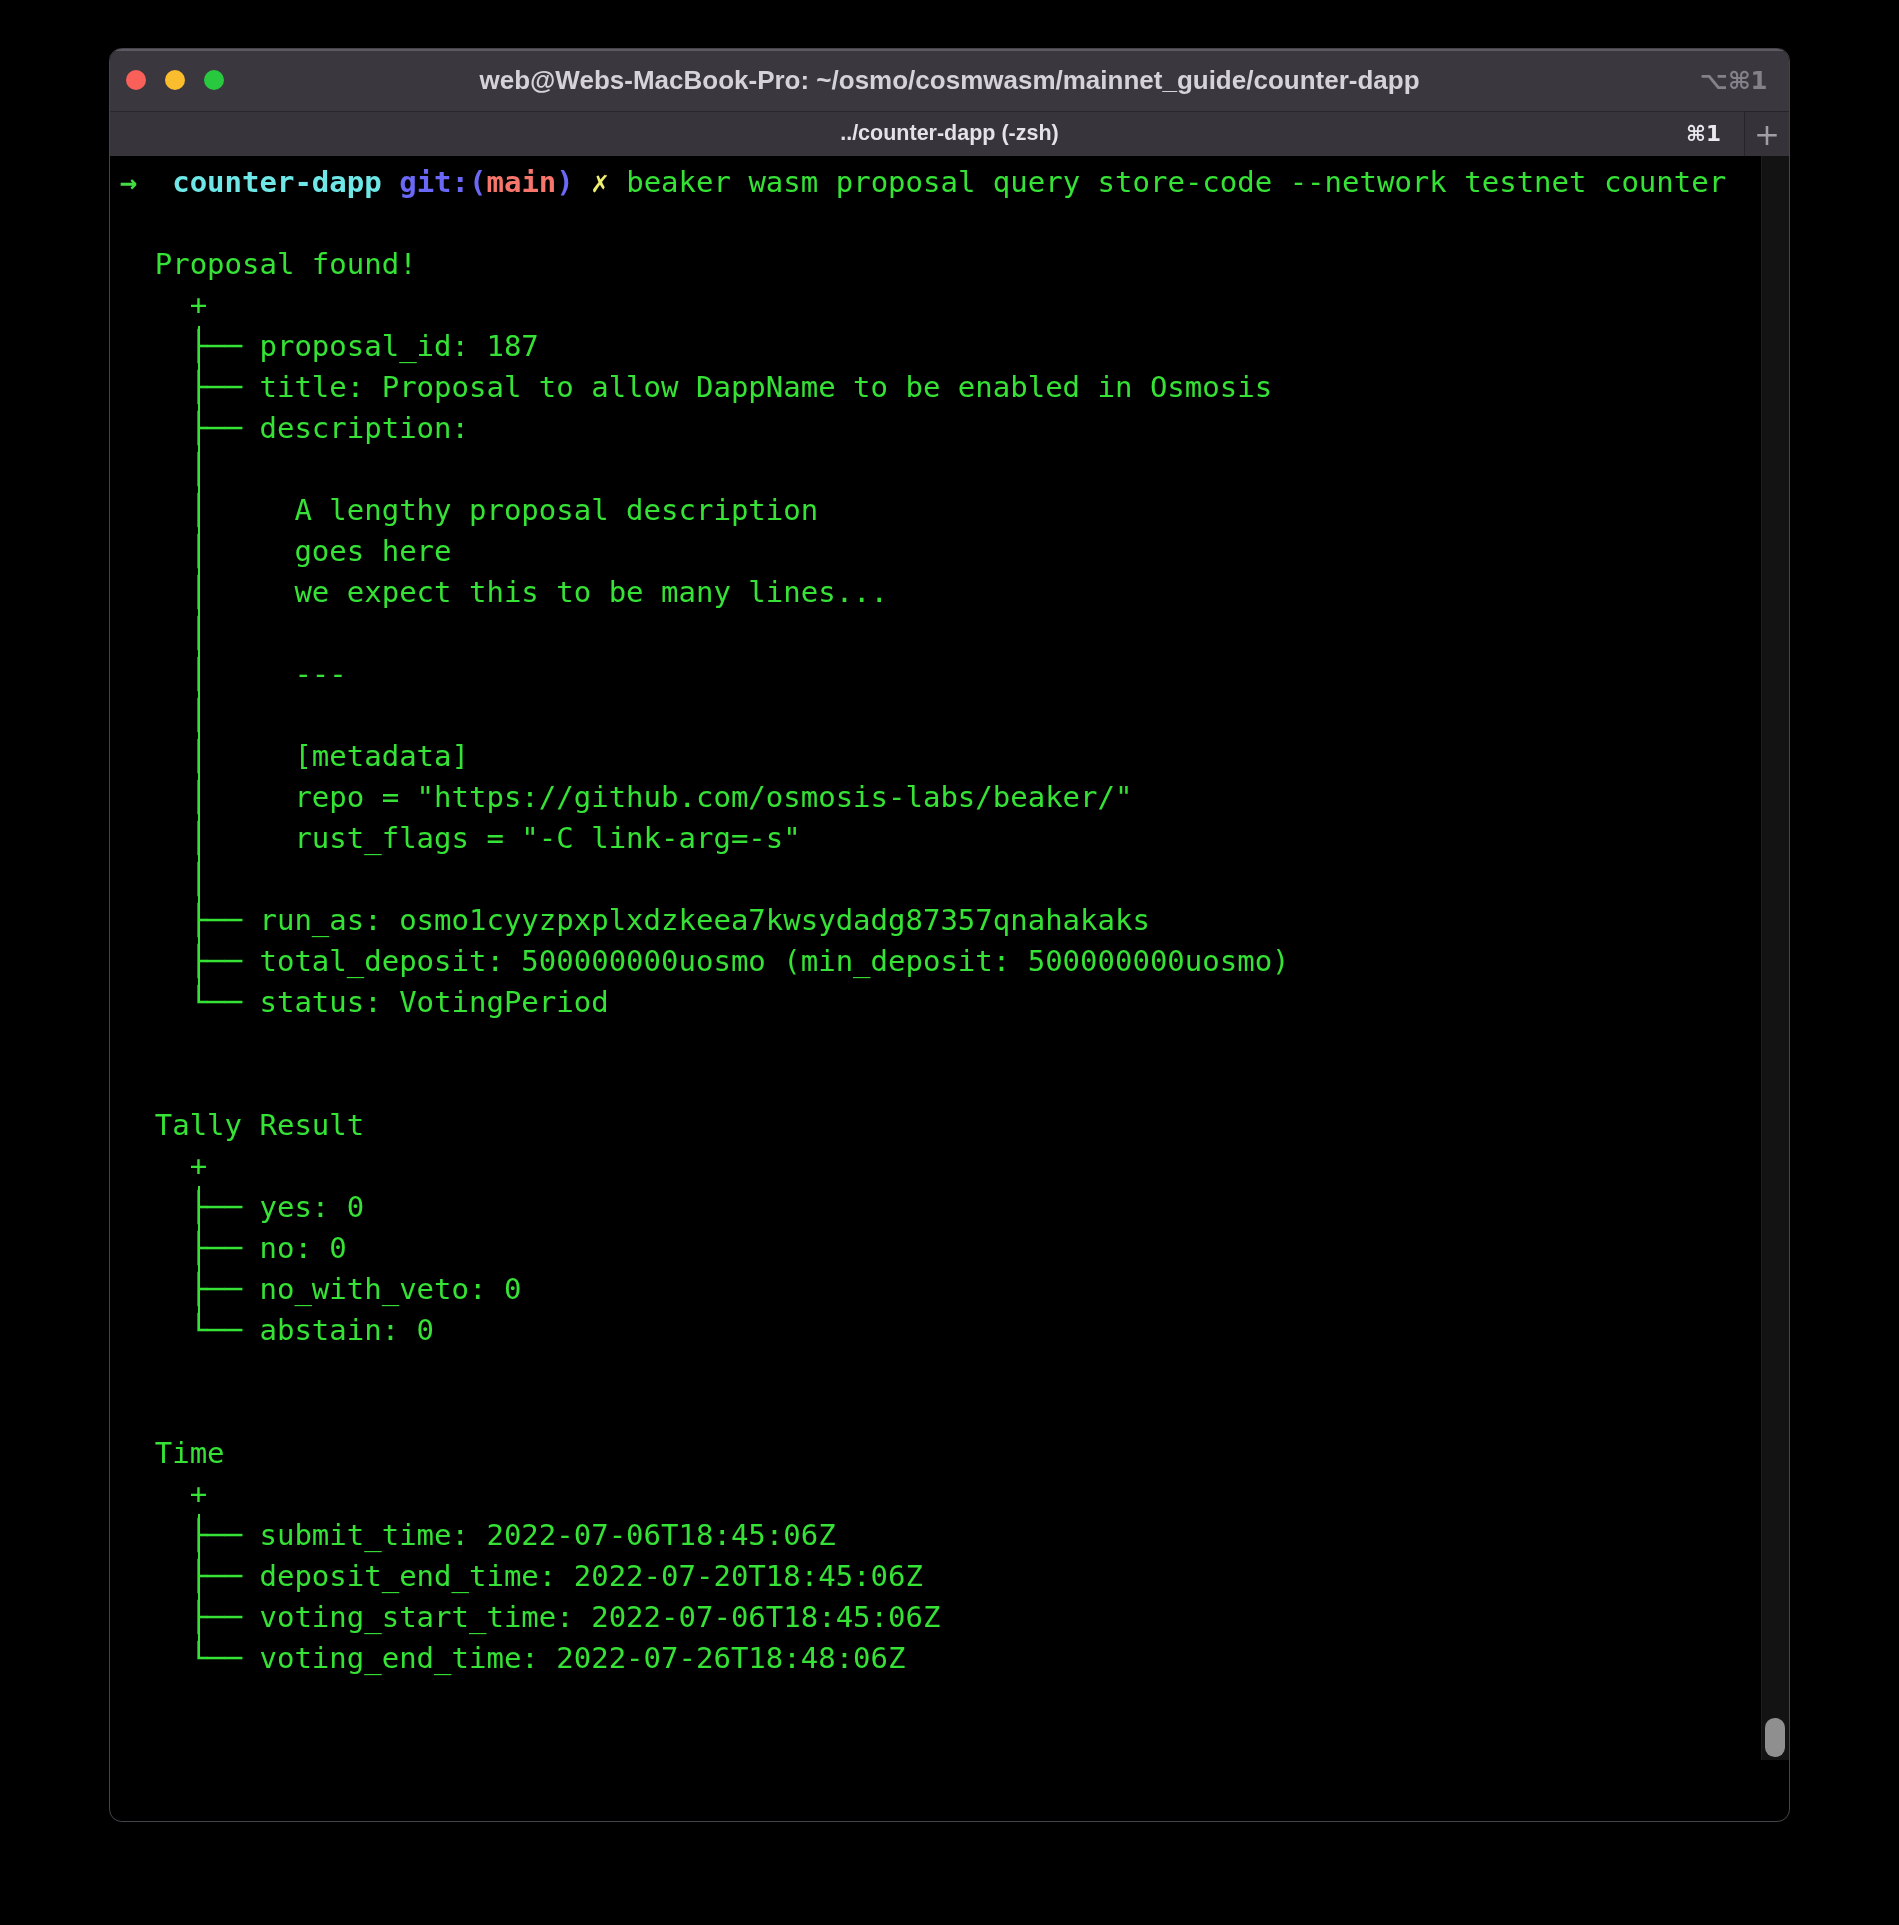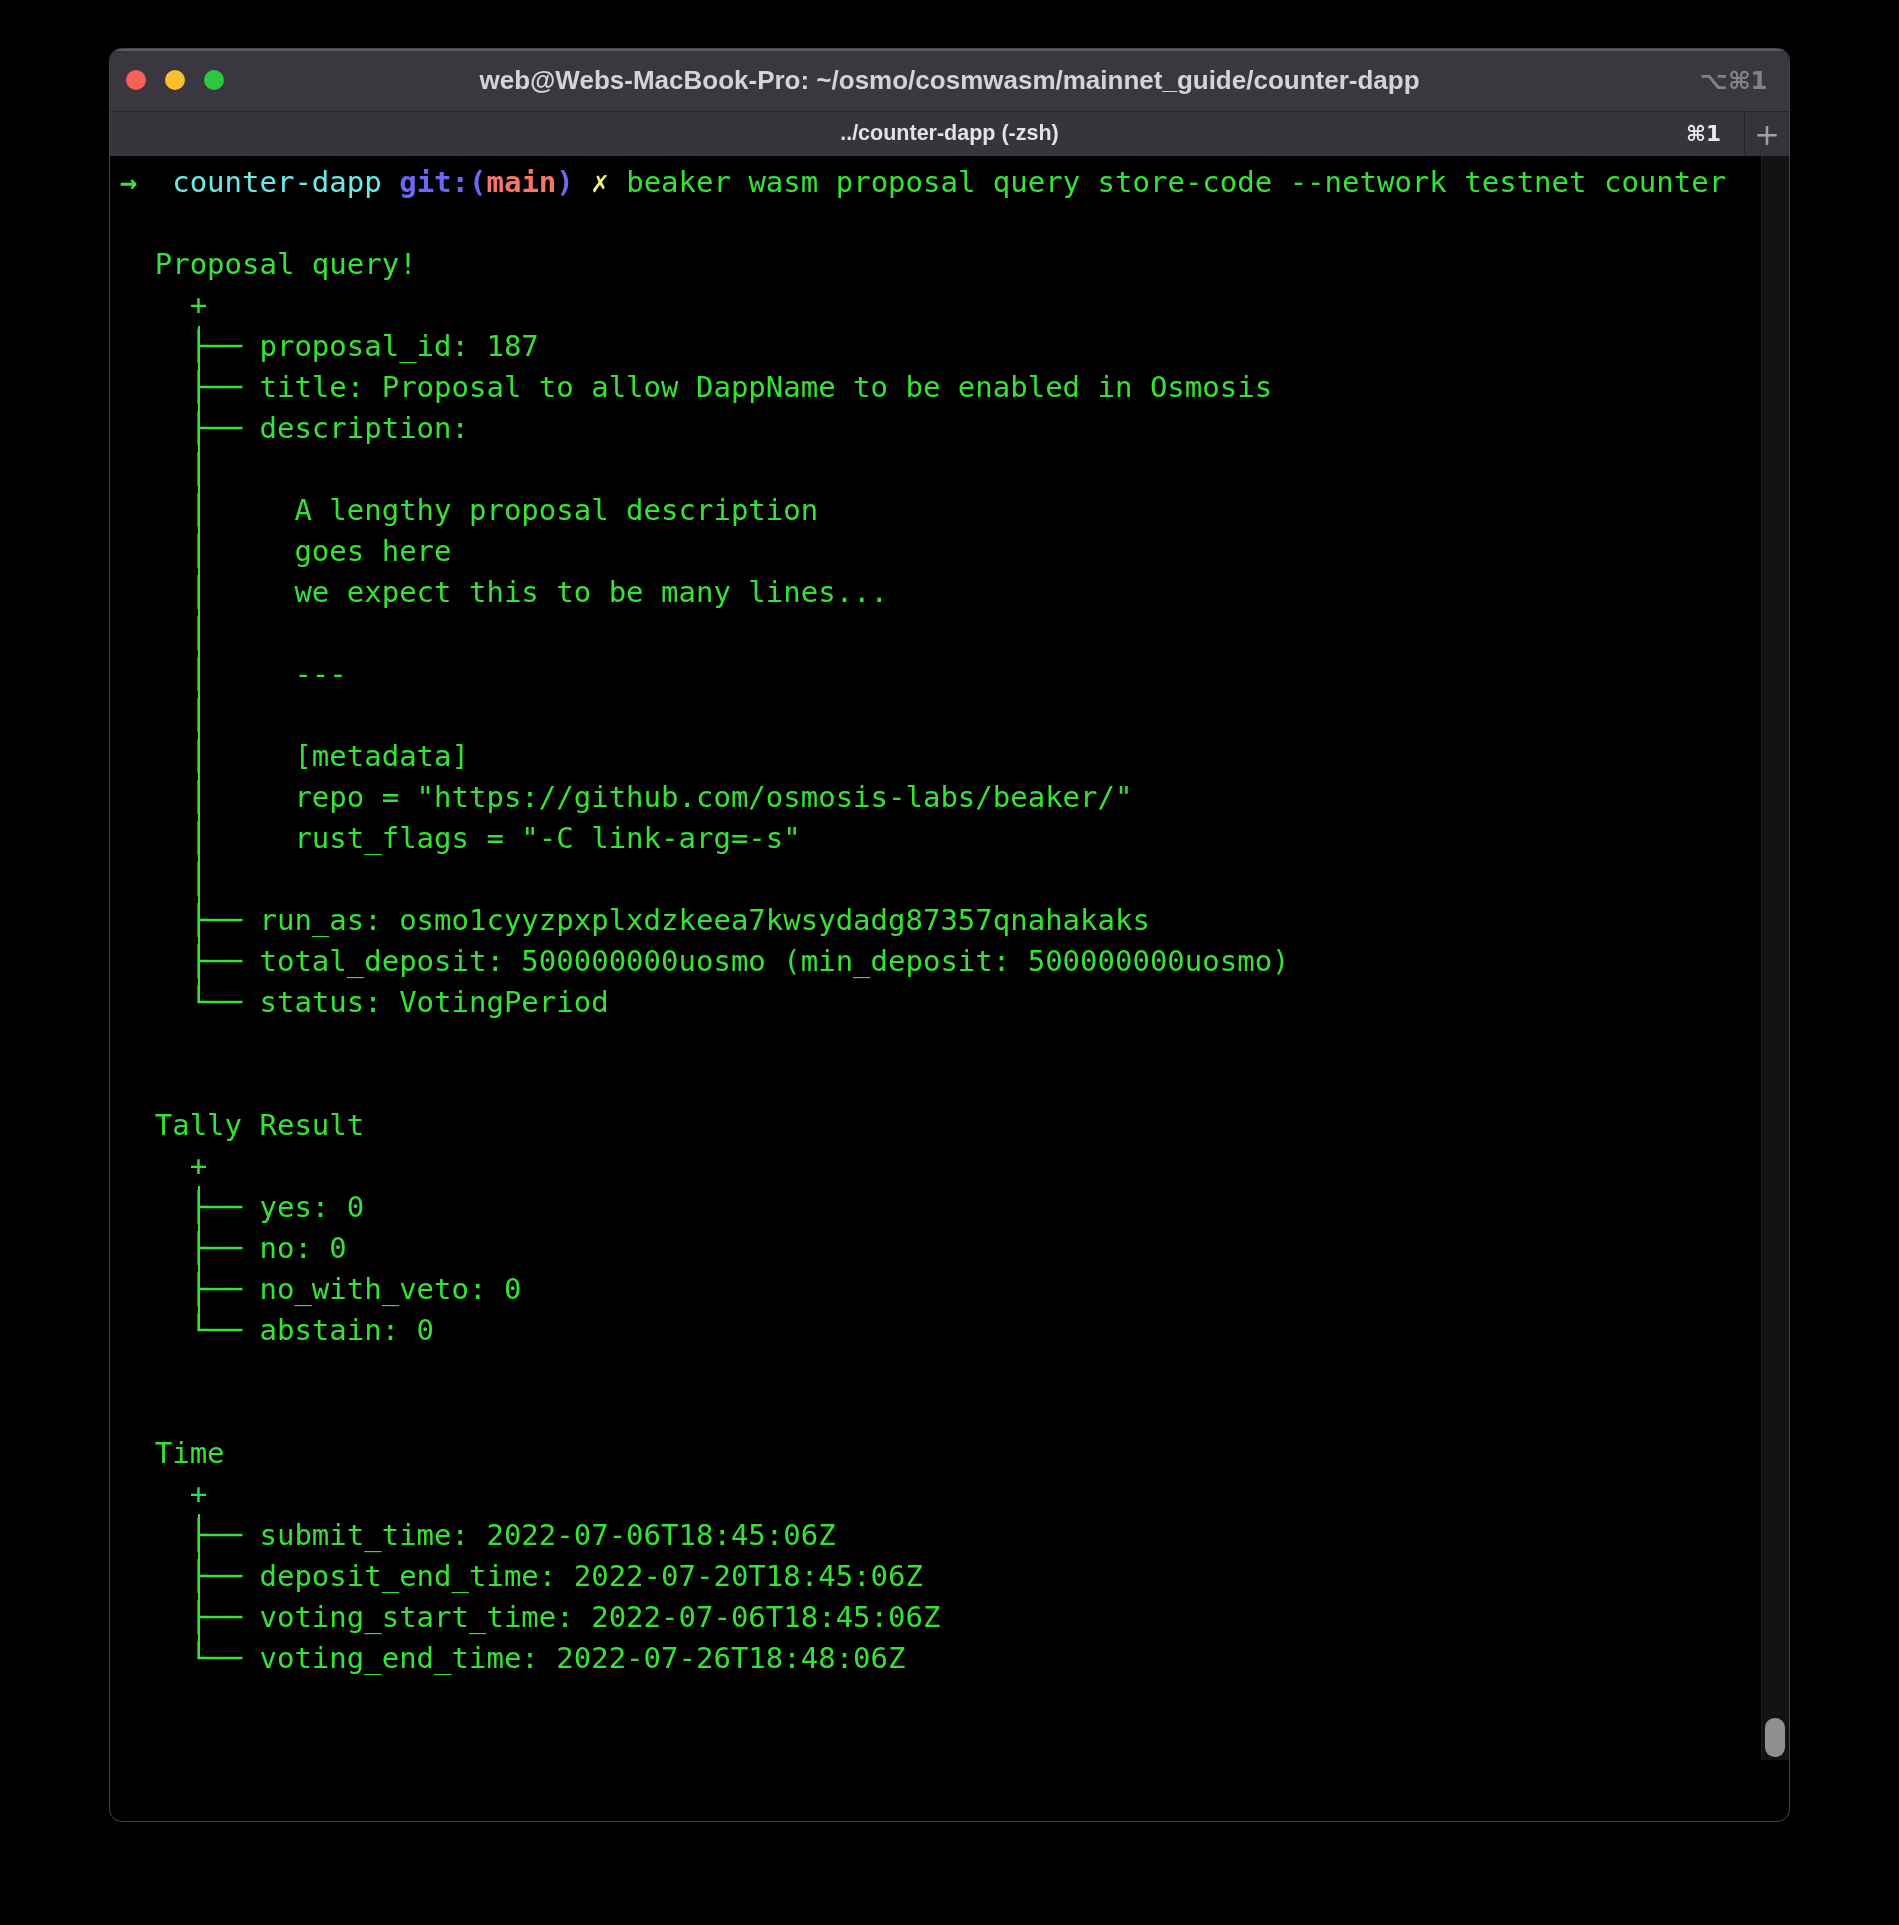--- a/index.html
+++ b/index.html
@@ -91,21 +91,21 @@
     font-family:"DejaVu Sans Mono",monospace;
     font-size:29px;line-height:41px;
     color:var(--c-green);
     overflow:hidden;
   }
   .lines{
     position:absolute;left:9.8px;top:5.9px;right:29px;
   }
   .tline{height:41px;white-space:pre;}
   .s-arrow{color:var(--c-arrow);font-weight:bold;}
-  .s-dir{color:var(--c-cyan);font-weight:normal;margin-top:20px;}
+  .s-dir{color:var(--c-cyan);font-weight:bold;margin-top:20px;}
   .s-git{color:var(--c-blue);font-weight:bold;}
   .s-branch{color:var(--c-red);font-weight:bold;}
   .s-dirty{color:var(--c-yellow);font-weight:bold;}
   .s-cmd{color:var(--c-green);text-align:right;}
   .s-out{color:var(--c-green);}
   .s-cursor{
     display:inline-block;width:1ch;height:41px;
     background:var(--c-cursor);vertical-align:top;
   }
   .connector{
@@ -143,21 +143,21 @@
       <div class="tab-shortcut">⌘1</div>
       <div class="newtab">
         <span>+</span>
       </div>
     </div>
 
     <div class="content">
       <div class="lines">
           <div class="tline"><span class="s-arrow">→</span><span class="s-cmd">  </span><span class="s-dir">counter-dapp</span><span class="s-cmd"> </span><span class="s-git">git:(</span><span class="s-branch">main</span><span class="s-git">)</span><span class="s-cmd"> </span><span class="s-dirty">✗</span><span class="s-cmd"> beaker wasm proposal query store-code --network testnet counter</span></div>
           <div class="tline"><span class="s-out"></span></div>
-          <div class="tline"><span class="s-out">  Proposal query!</span></div>
+          <div class="tline"><span class="s-out">  Proposal found!</span></div>
           <div class="tline"><span class="s-out">    +</span></div>
           <div class="tline"><span class="s-out">    ├── proposal_id: 187</span></div>
           <div class="tline"><span class="s-out">    ├── title: Proposal to allow DappName to be enabled in Osmosis</span></div>
           <div class="tline"><span class="s-out">    ├── description:</span></div>
           <div class="tline"><span class="s-out">    │</span></div>
           <div class="tline"><span class="s-out">    │     A lengthy proposal description</span></div>
           <div class="tline"><span class="s-out">    │     goes here</span></div>
           <div class="tline"><span class="s-out">    │     we expect this to be many lines...</span></div>
           <div class="tline"><span class="s-out">    │</span></div>
           <div class="tline"><span class="s-out">    │     ---</span></div>

